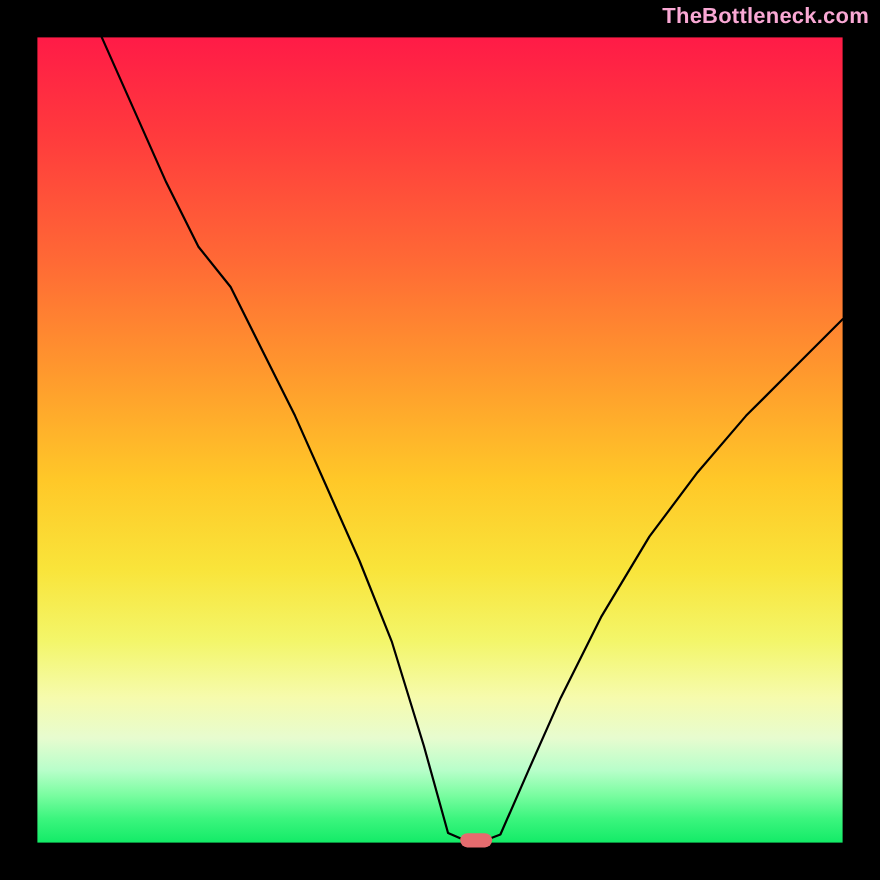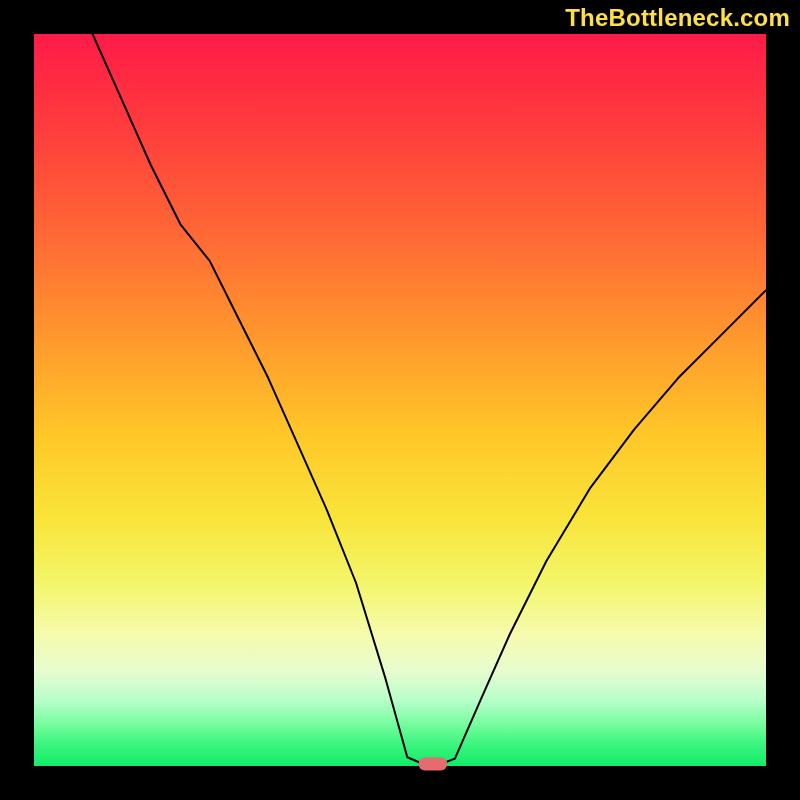--- a/index.html
+++ b/index.html
@@ -8,23 +8,23 @@
     position: relative;
     width: 800px;
     height: 800px;
     background: #000;
   }
   .watermark {
     position: absolute;
     top: 4px;
     right: 10px;
     font-family: Arial, Helvetica, sans-serif;
-    font-size: 24px;
+    font-size: 20px;
     font-weight: 600;
-    color: #fde047;
+    color: #f9a8d4;
     letter-spacing: 0.2px;
     user-select: none;
   }
   .plot {
     position: absolute;
     left: 34px;
     top: 34px;
     width: 732px;
     height: 732px;
     

